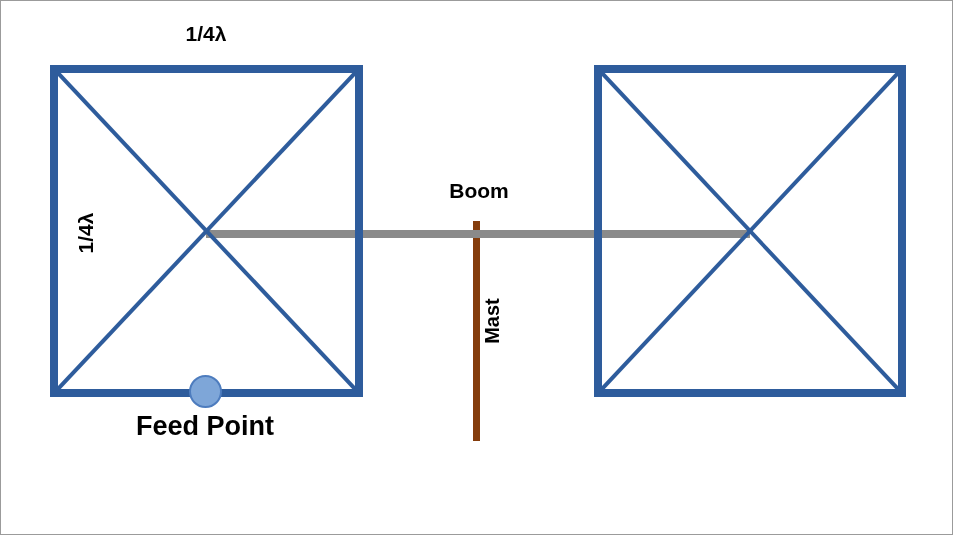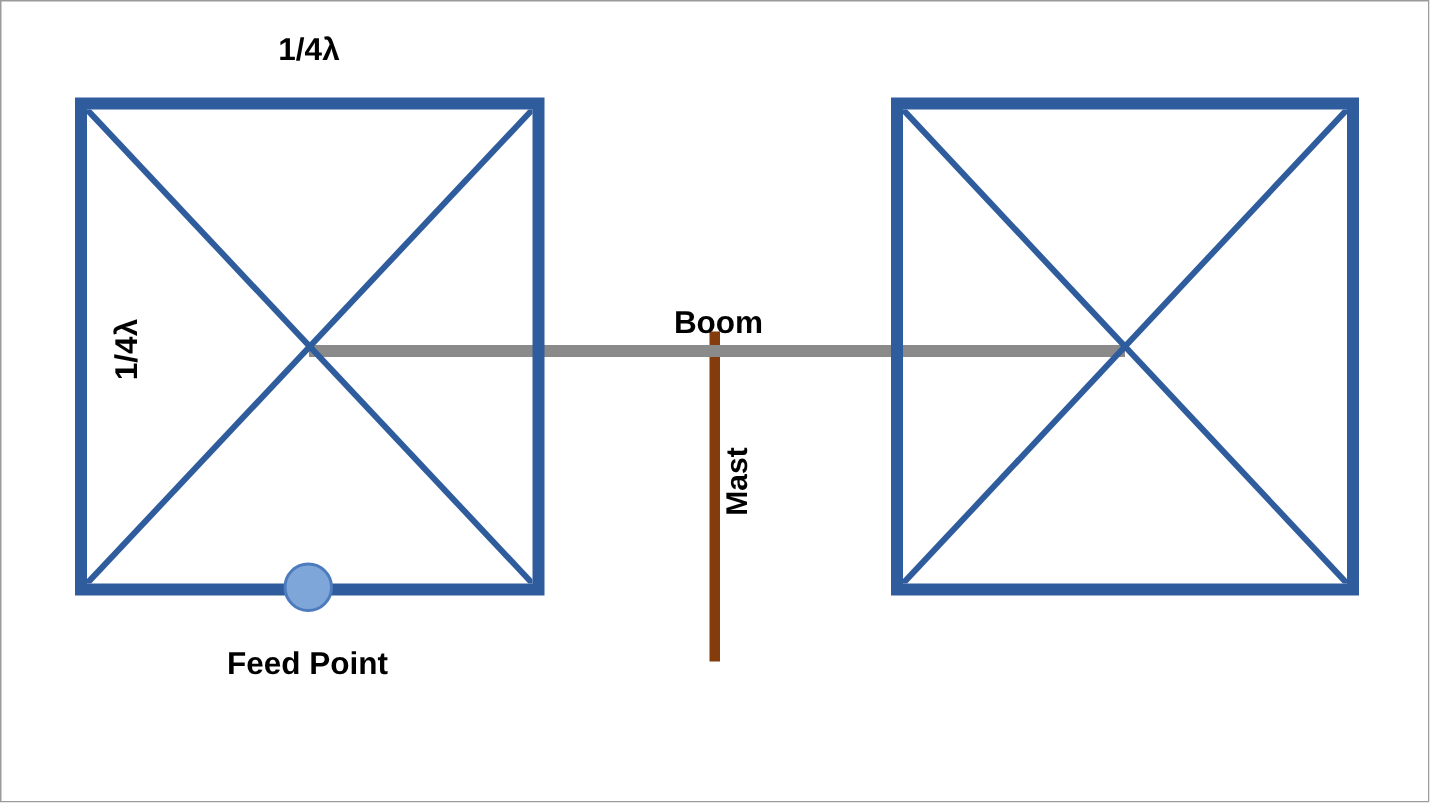--- a/index.html
+++ b/index.html
@@ -62,23 +62,23 @@
   .lbl {
     position: absolute;
     z-index: 5;
     font-weight: 700;
     color: var(--text-color, #000000);
     white-space: nowrap;
     line-height: 1;
   }
   #lbl-top-dimension  { left: 205px; top: 22px;  font-size: 21px; transform: translateX(-50%); }
   #lbl-side-dimension { left: 84px;  top: 232px; font-size: 21px; transform: translate(-50%,-50%) rotate(-90deg); }
-  #lbl-boom           { left: 478px; top: 204px; font-size: 21px; transform: translateX(-50%); }
+  #lbl-boom           { left: 478px; top: 179px; font-size: 21px; transform: translateX(-50%); }
   #lbl-mast           { left: 491px; top: 320px; font-size: 20px; transform: translate(-50%,-50%) rotate(-90deg); }
-  #lbl-feed-point     { left: 204px; top: 431px; font-size: 21px; transform: translateX(-50%); }
+  #lbl-feed-point     { left: 204px; top: 412px; font-size: 27px; transform: translateX(-50%); }
   #diagram-title      { left: 472px; top: 476px; font-size: 28px; transform: translateX(-50%); }
 </style>
 </head>
 <body>
 
 <div id="canvas">
 
   <div id="mast-line"></div>
 
   <div id="boom-line"></div>

